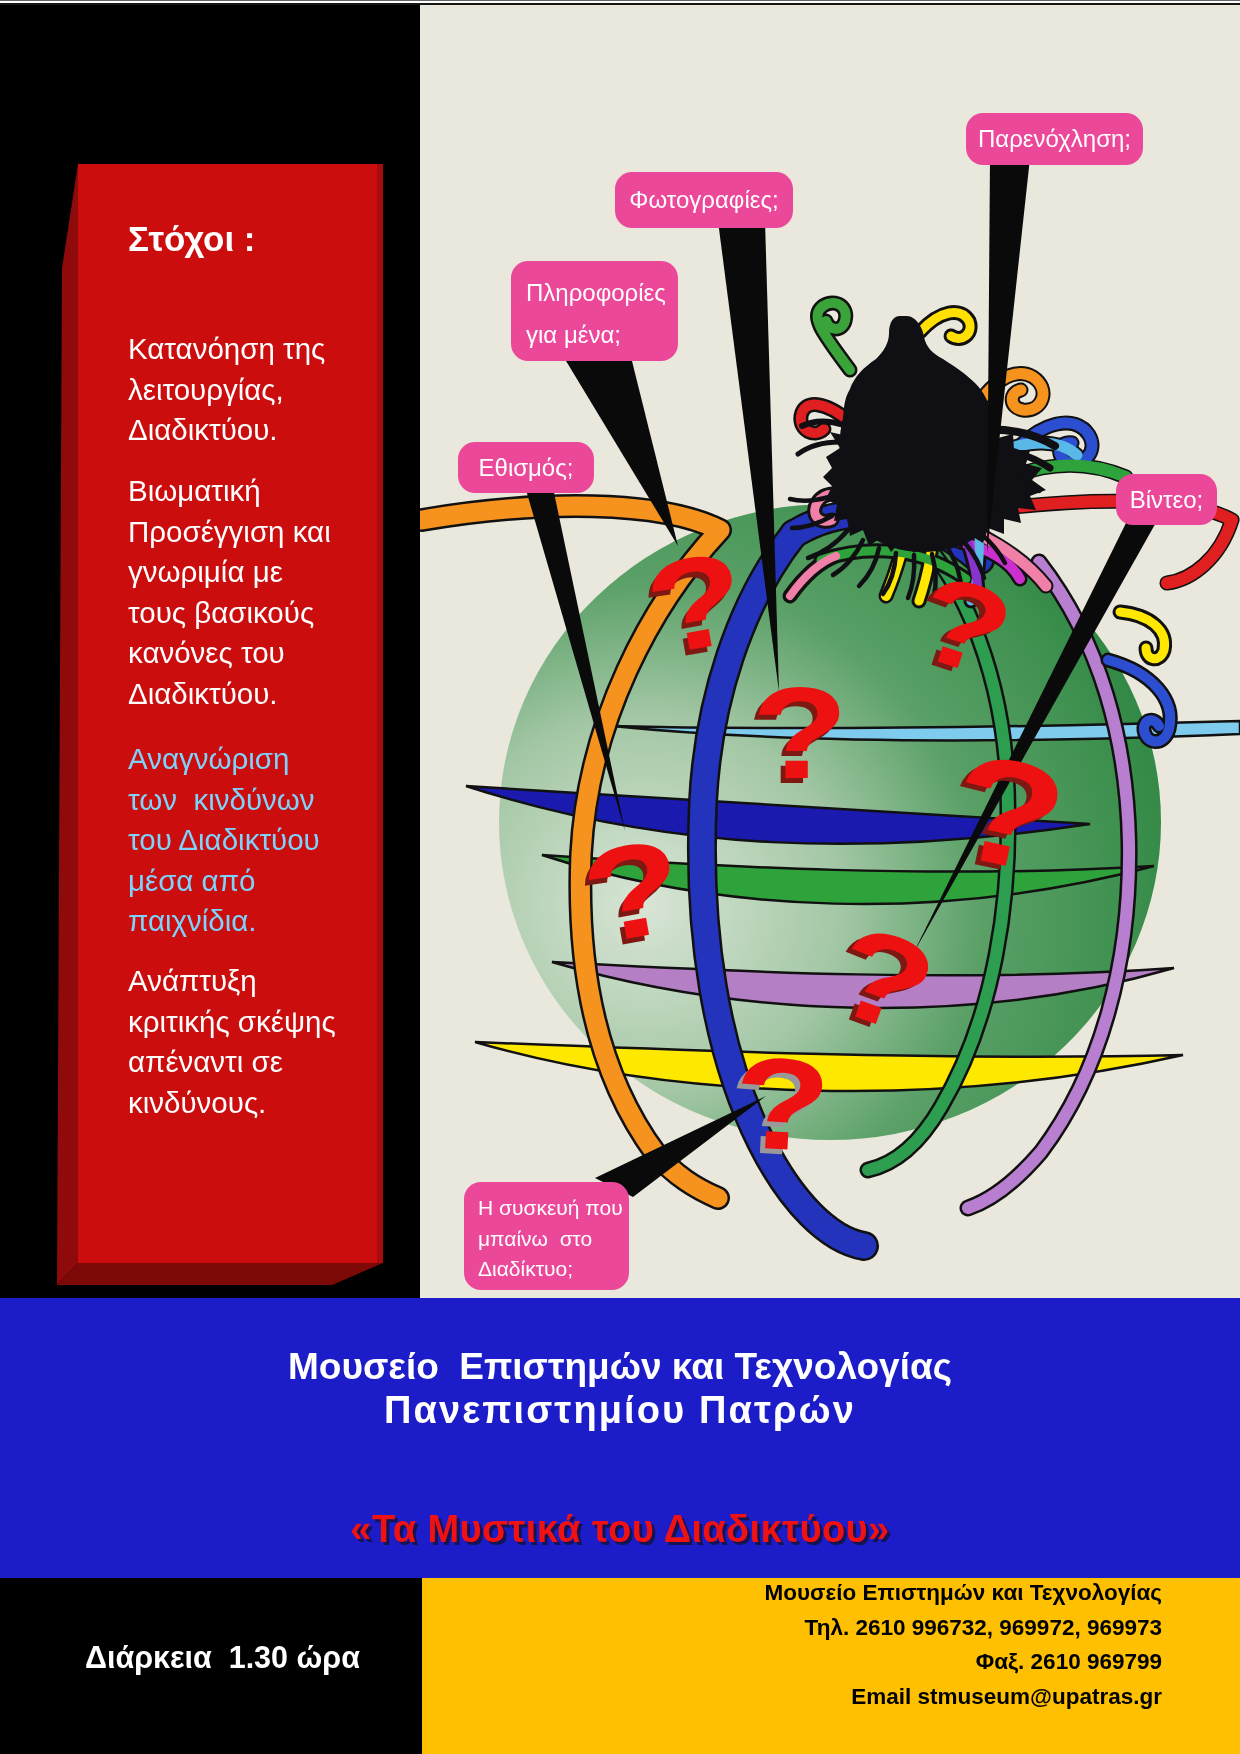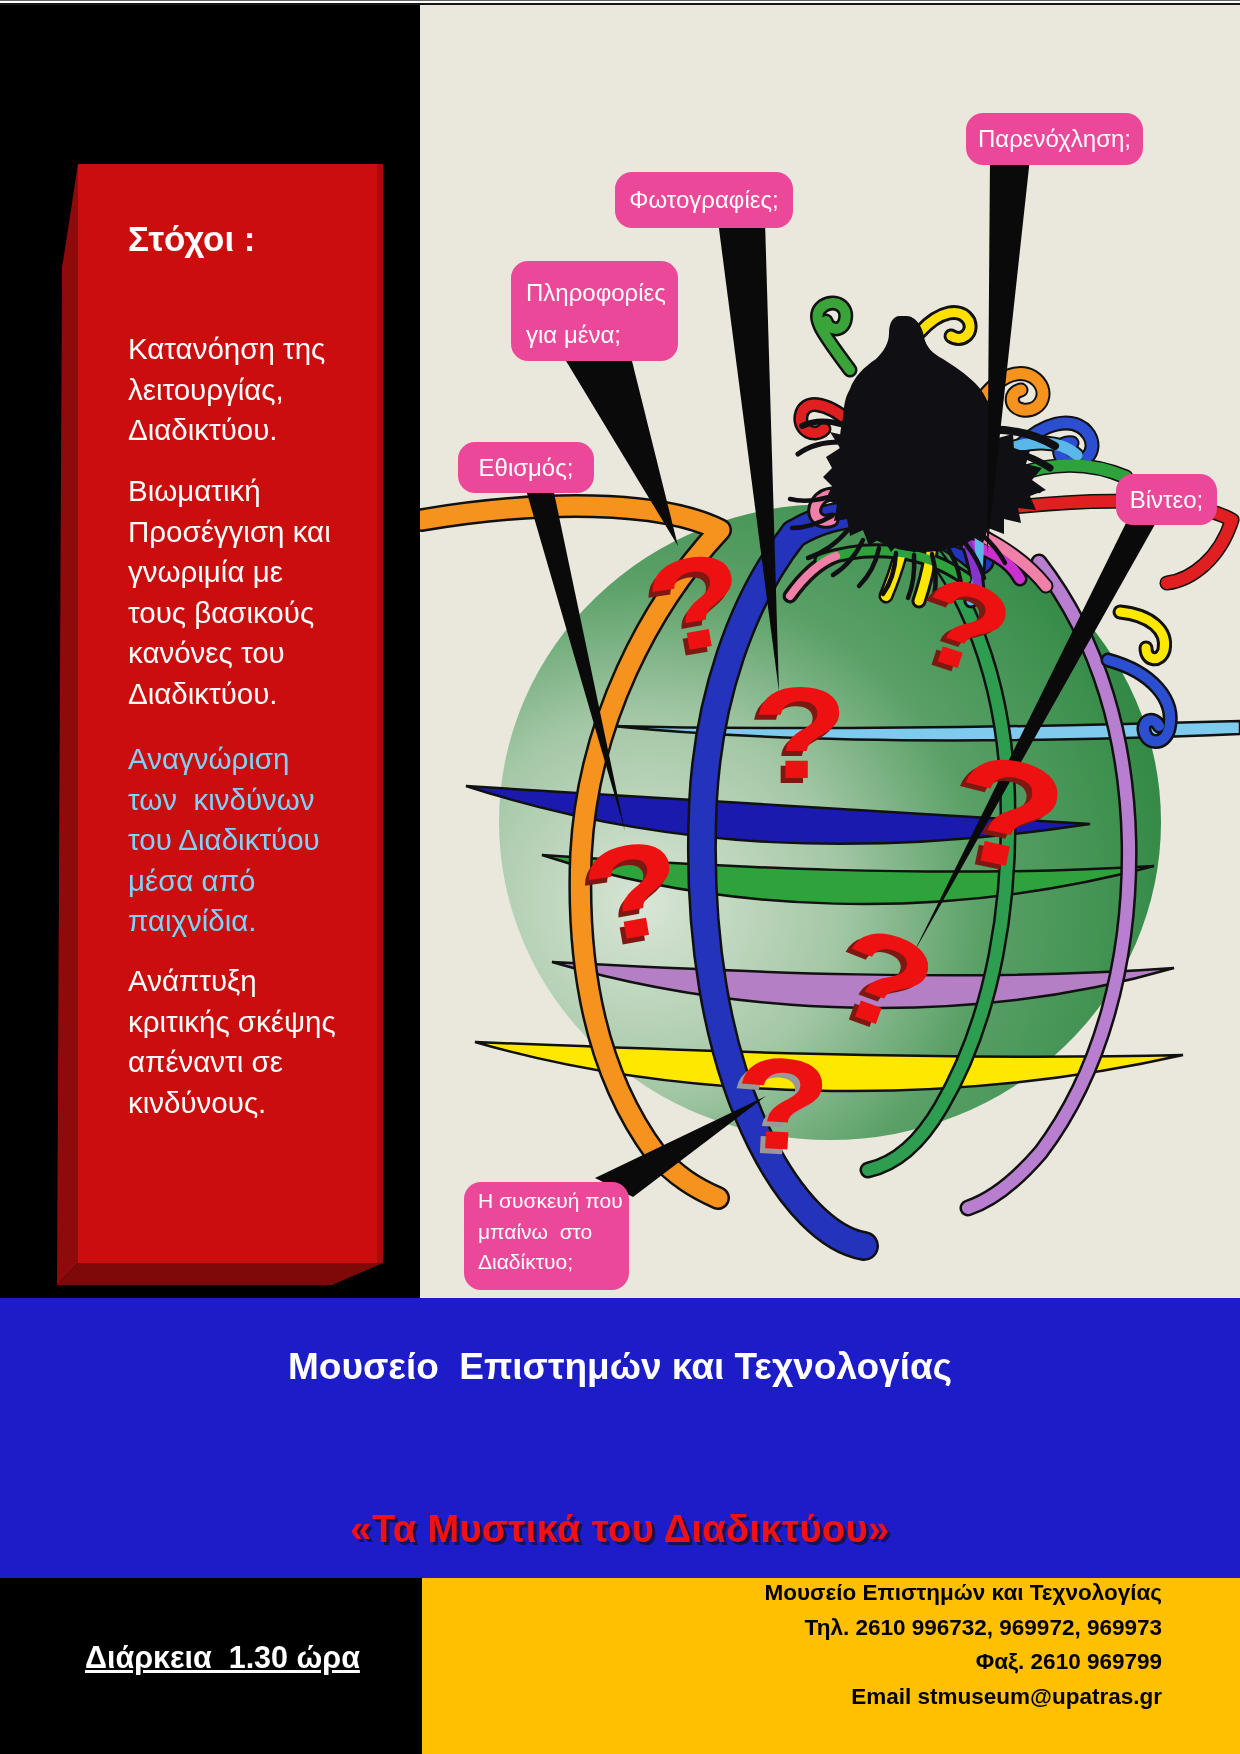--- a/index.html
+++ b/index.html
@@ -189,42 +189,43 @@
           <text x="0" y="46" fill="#ee1111">?</text>
         </g>
     </g>
   </svg>
 
   <div class="bubble" style="left:546px;top:113px;width:177px;height:52px;text-align:center;line-height:52px;">Παρενόχληση;</div>
   <div class="bubble" style="left:195px;top:172px;width:178px;height:56px;text-align:center;line-height:56px;">Φωτογραφίες;</div>
   <div class="bubble" style="left:43px;top:261px;width:167px;height:100px;padding-left:15px;box-sizing:border-box;padding-top:11px;line-height:42px;margin-left:48px;">Πληροφορίες<br>για μένα;</div>
   <div class="bubble" style="left:38px;top:442px;width:136px;height:51px;text-align:center;line-height:51px;">Εθισμός;</div>
   <div class="bubble" style="left:696px;top:474px;width:101px;height:51px;text-align:center;line-height:51px;">Βίντεο;</div>
-  <div class="bubble" style="left:44px;top:1182px;width:165px;height:108px;padding-left:14px;box-sizing:border-box;padding-top:4px;font-size:21px;line-height:30.5px;">Η συσκευή που<br>μπαίνω&nbsp; στο<br>Διαδίκτυο;</div>
+  <div class="bubble" style="left:44px;top:1182px;width:165px;height:108px;padding-left:14px;box-sizing:border-box;padding-top:11px;font-size:21px;line-height:30.5px;">Η συσκευή που<br>μπαίνω&nbsp; στο<br>Διαδίκτυο;</div>
 </div>
 
 <svg class="abs" style="left:0;top:0;" width="420" height="1300" viewBox="0 0 420 1300">
   <polygon points="78,164 62,268 57,1285 78,1263" fill="#8f0a0a"></polygon>
   <polygon points="78,1263 383,1263 332,1285 57,1285" fill="#7e0909"></polygon>
   <rect x="78" y="164" width="305" height="1099" fill="#cc0d0d"></rect>
   <rect x="377" y="164" width="6" height="1099" fill="#a80b0b"></rect>
 </svg>
 <div class="abs" style="left:128px;top:219px;color:#fff;font-size:35px;font-weight:bold;">Στόχοι :</div>
 <div class="abs" style="left:128px;top:329px;color:#fff;font-size:29.5px;line-height:40.5px;white-space:nowrap;">Κατανόηση της<br>λειτουργίας,<br>Διαδικτύου.</div>
 <div class="abs" style="left:128px;top:471px;color:#fff;font-size:29.5px;line-height:40.5px;white-space:nowrap;">Βιωματική<br>Προσέγγιση και<br>γνωριμία με<br>τους βασικούς<br>κανόνες του<br>Διαδικτύου.</div>
 <div class="abs" style="left:128px;top:739px;color:#7dd3fc;font-size:29.5px;line-height:40.5px;white-space:nowrap;">Αναγνώριση<br>των&nbsp; κινδύνων<br>του Διαδικτύου<br>μέσα από<br>παιχνίδια.</div>
 <div class="abs" style="left:128px;top:961px;color:#fff;font-size:29.5px;line-height:40.5px;white-space:nowrap;">Ανάπτυξη<br>κριτικής σκέψης<br>απέναντι σε<br>κινδύνους.</div>
 
 <div class="abs" style="left:0;top:1298px;width:1240px;height:280px;background:#1c1cc8;color:#fff;text-align:center;">
   <div style="position:absolute;left:0;width:1240px;top:48px;font-size:37px;font-weight:bold;">Μουσείο&nbsp; Επιστημών και Τεχνολογίας</div>
+  <div style="position:absolute;left:0;width:1240px;top:91px;font-size:38px;font-weight:bold;letter-spacing:2.1px;">Πανεπιστημίου Πατρών</div>
   <div style="position:absolute;left:0;width:1240px;top:210px;font-size:38px;letter-spacing:0.4px;font-weight:bold;color:#f01212;text-shadow:3px 3px 0 #141452;">«Τα Μυστικά του Διαδικτύου»</div>
 </div>
 
 <div class="abs" style="left:0;top:1578px;width:422px;height:176px;background:#000;">
-  <div style="position:absolute;left:85px;top:62px;color:#fff;font-size:30.5px;font-weight:bold;text-decoration:underline;">Διάρκεια&nbsp; 1.30 ώρα</div>
+  <div style="position:absolute;left:85px;top:62px;color:#fff;font-size:30.5px;font-weight:bold;">Διάρκεια&nbsp; 1.30 ώρα</div>
 </div>
 <div class="abs" style="left:422px;top:1578px;width:818px;height:176px;background:#fec000;">
   <div style="position:absolute;right:78px;top:-2px;text-align:right;color:#000;font-size:22.5px;font-weight:bold;line-height:34.5px;">Μουσείο Επιστημών και Τεχνολογίας<br>Τηλ. 2610 996732, 969972, 969973<br>Φαξ. 2610 969799<br>Email stmuseum@upatras.gr</div>
 </div>
 
 <div class="abs" style="left:0;top:0;width:1240px;height:1px;background:#666;"></div>
 <div class="abs" style="left:0;top:1px;width:1240px;height:2px;background:#fff;"></div>
 <div class="abs" style="left:0;top:3px;width:1240px;height:2px;background:#151515;"></div>
 
 </body></html>

